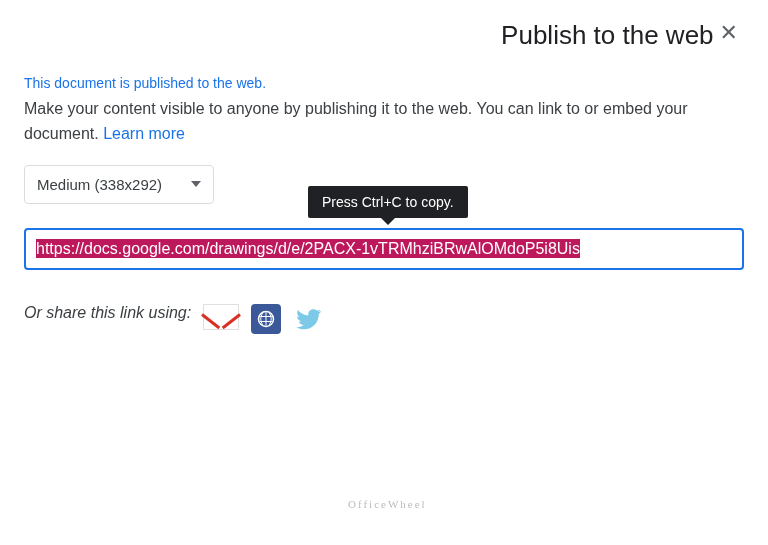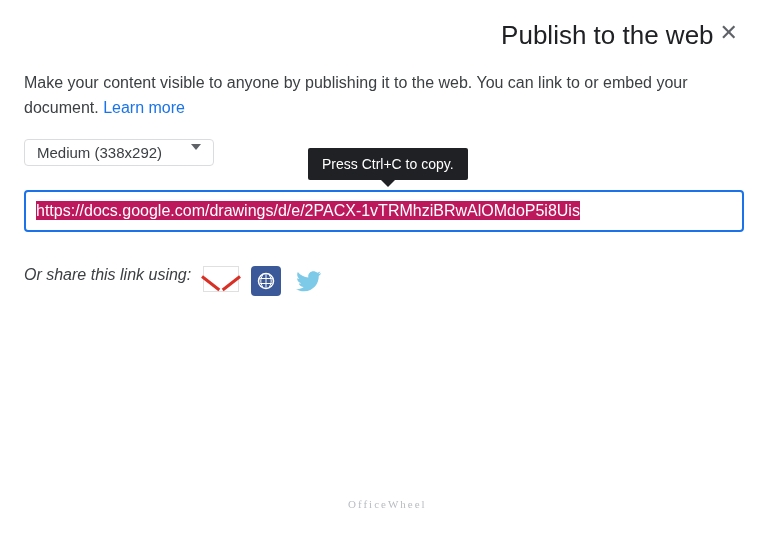--- a/index.html
+++ b/index.html
@@ -34,21 +34,21 @@
   }
   .status-link {
     color: #1a73e8;
     font-size: 14px;
     margin-top: 24px;
     cursor: pointer;
   }
   .description {
     font-size: 16px;
     color: #3c4043;
-    margin-top: 20px;
+    margin-top: 6px;
     line-height: 1.55;
   }
   .learn-more {
     color: #1a73e8;
     cursor: pointer;
   }
   .tabs-wrap {
     position: relative;
     margin-top: 36px;
   }
@@ -88,23 +88,24 @@
     border: 4px solid #ee2a24;
     pointer-events: none;
   }
   .section-label {
     font-size: 16px;
     color: #3c4043;
     margin-top: 28px;
   }
   .select-box {
     display: inline-flex;
+    align-items: center;
     border: 1px solid #dadce0;
     border-radius: 4px;
-    padding: 4px 12px;
+    padding: 10px 12px;
     font-size: 15px;
     color: #3c4043;
     margin-top: 18px;
     cursor: pointer;
     gap: 19px;
     min-width: 190px;
   }
   .caret {
     width: 0; height: 0;
     border-left: 5px solid transparent;
@@ -214,20 +215,21 @@
 </head>
 <body>
 
 <div class="dialog">
 
   <div class="header">
     <div class="title">Publish to the web</div>
     <div class="close-btn">✕</div>
   </div>
 
+  <div class="status-link">This document is published to the web.</div>
 
   <div class="description">
     <span>Make your content visible to anyone by publishing it to the web. You can link to or embed your document. </span><span class="learn-more">Learn more</span>
   </div>
 
 
 
   <div class="select-box">
     <span>Medium (338x292)</span>
     <span class="caret"></span>

